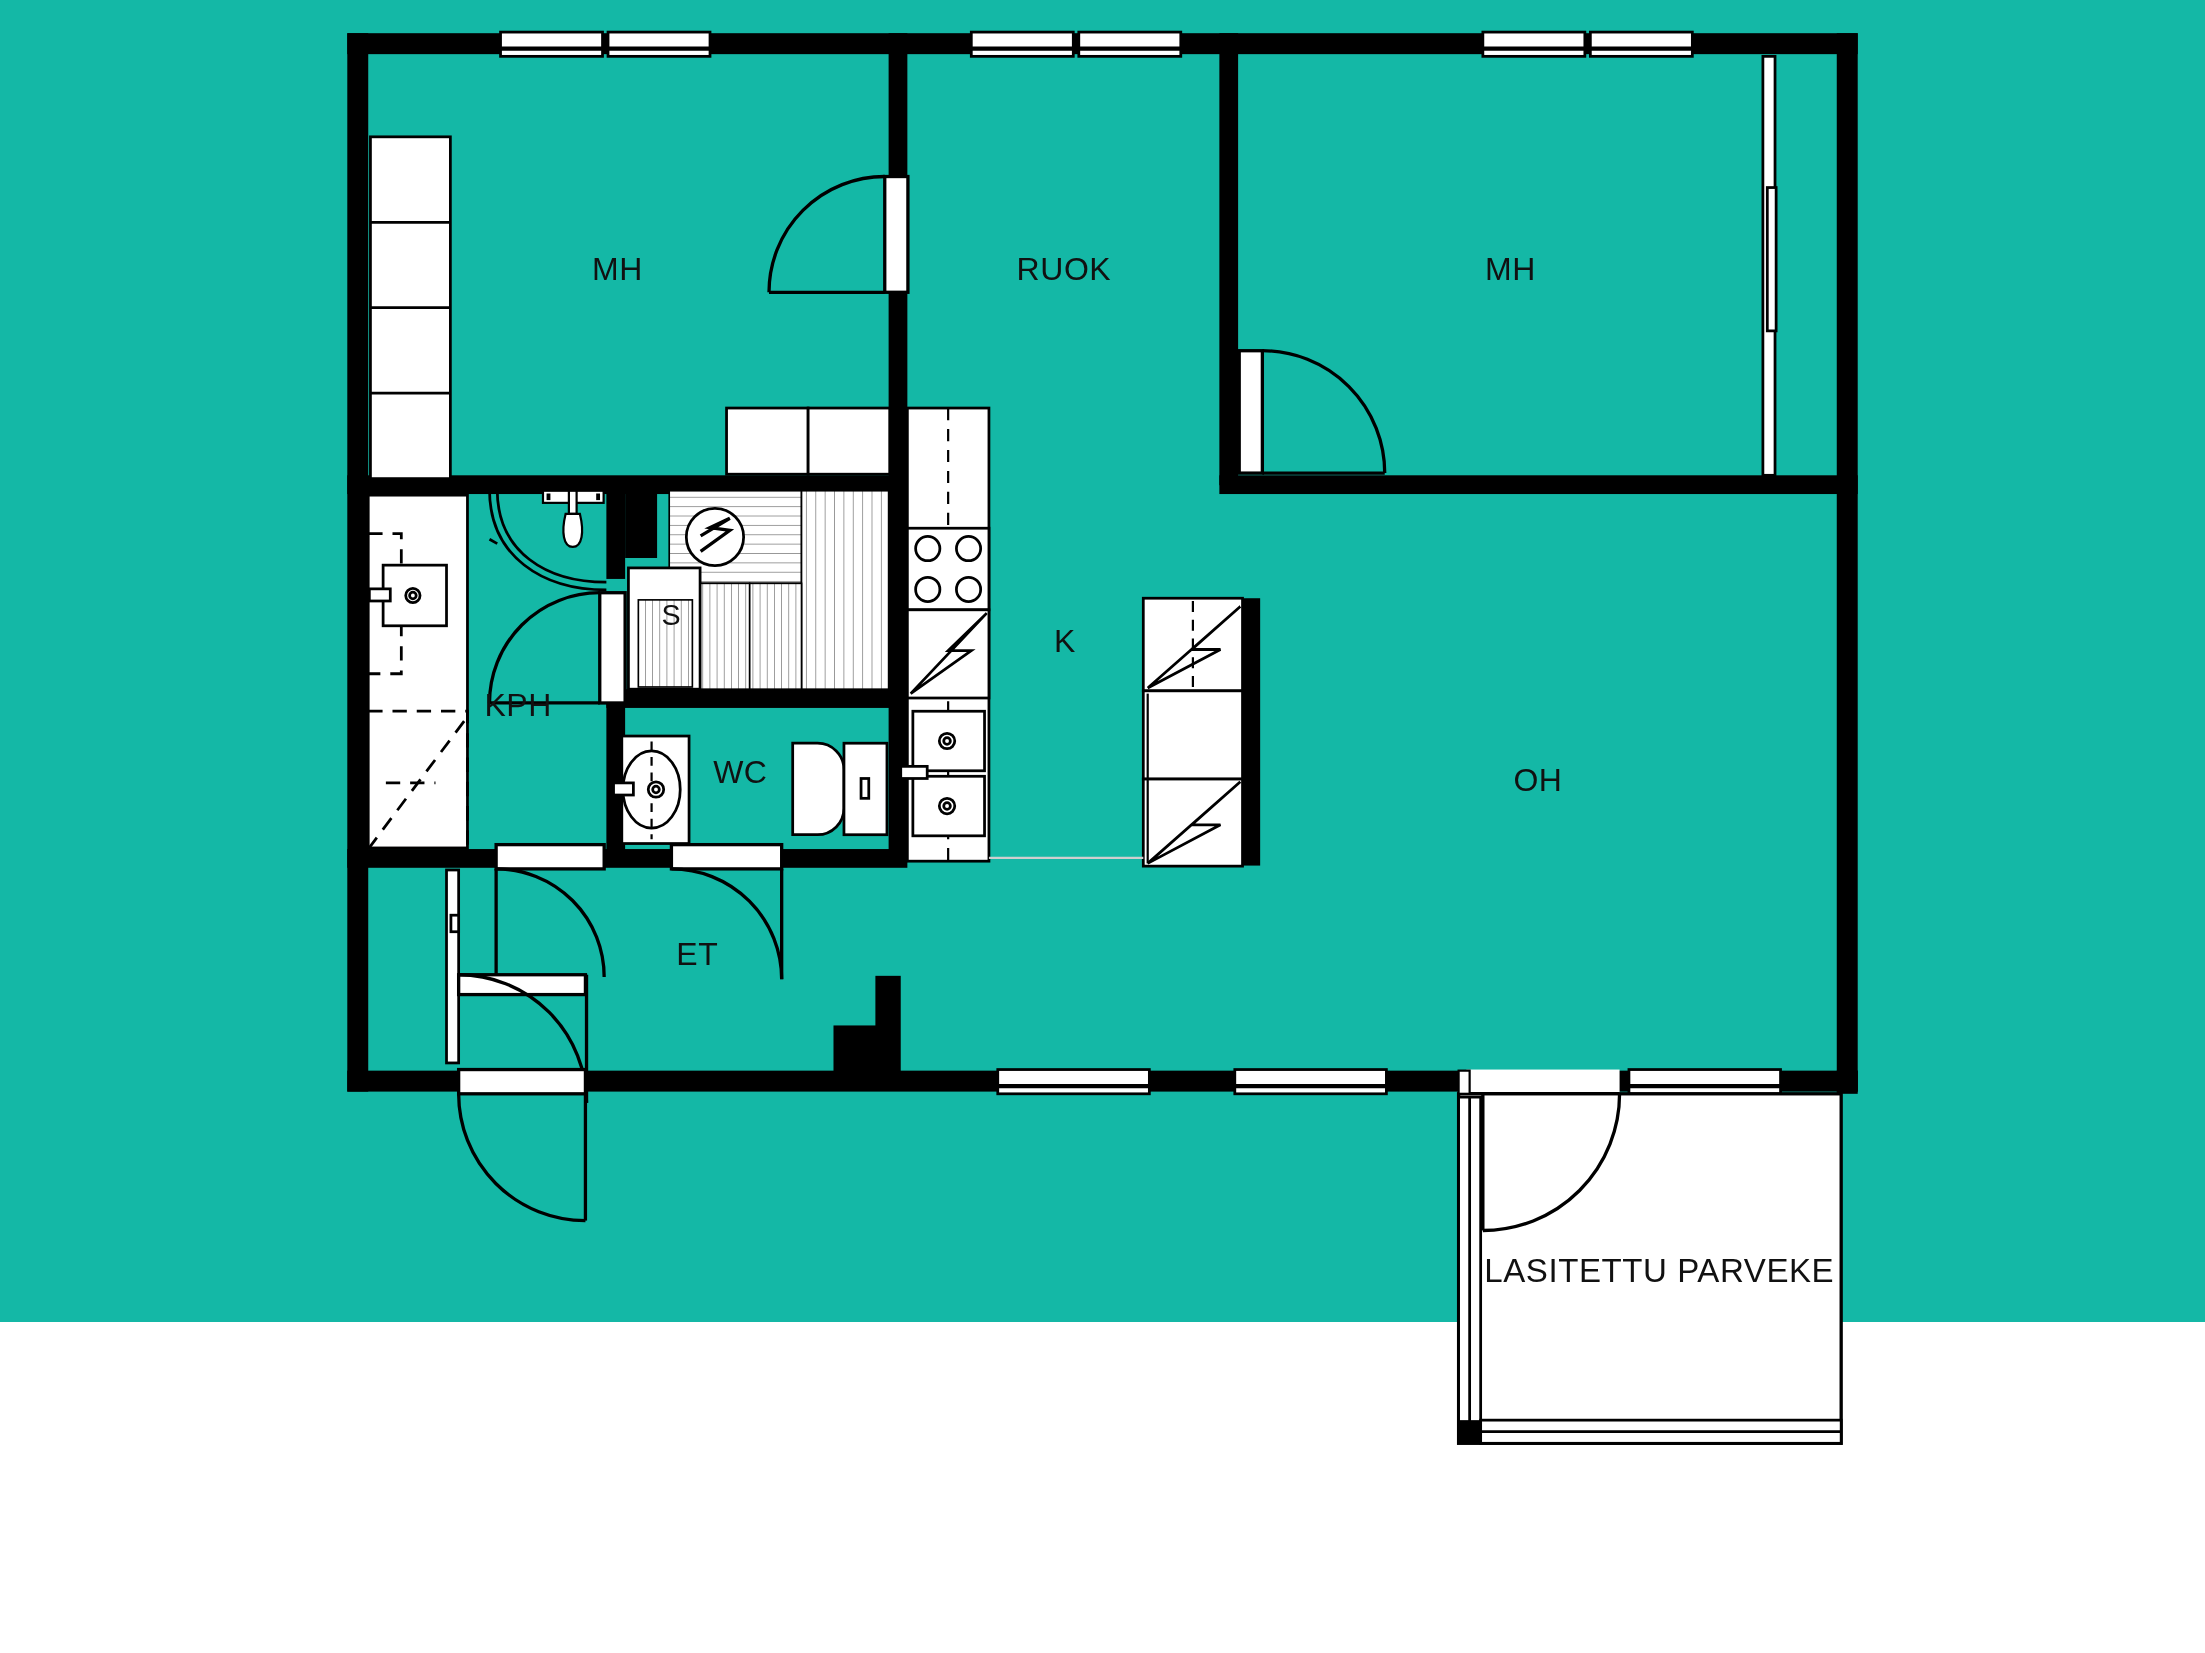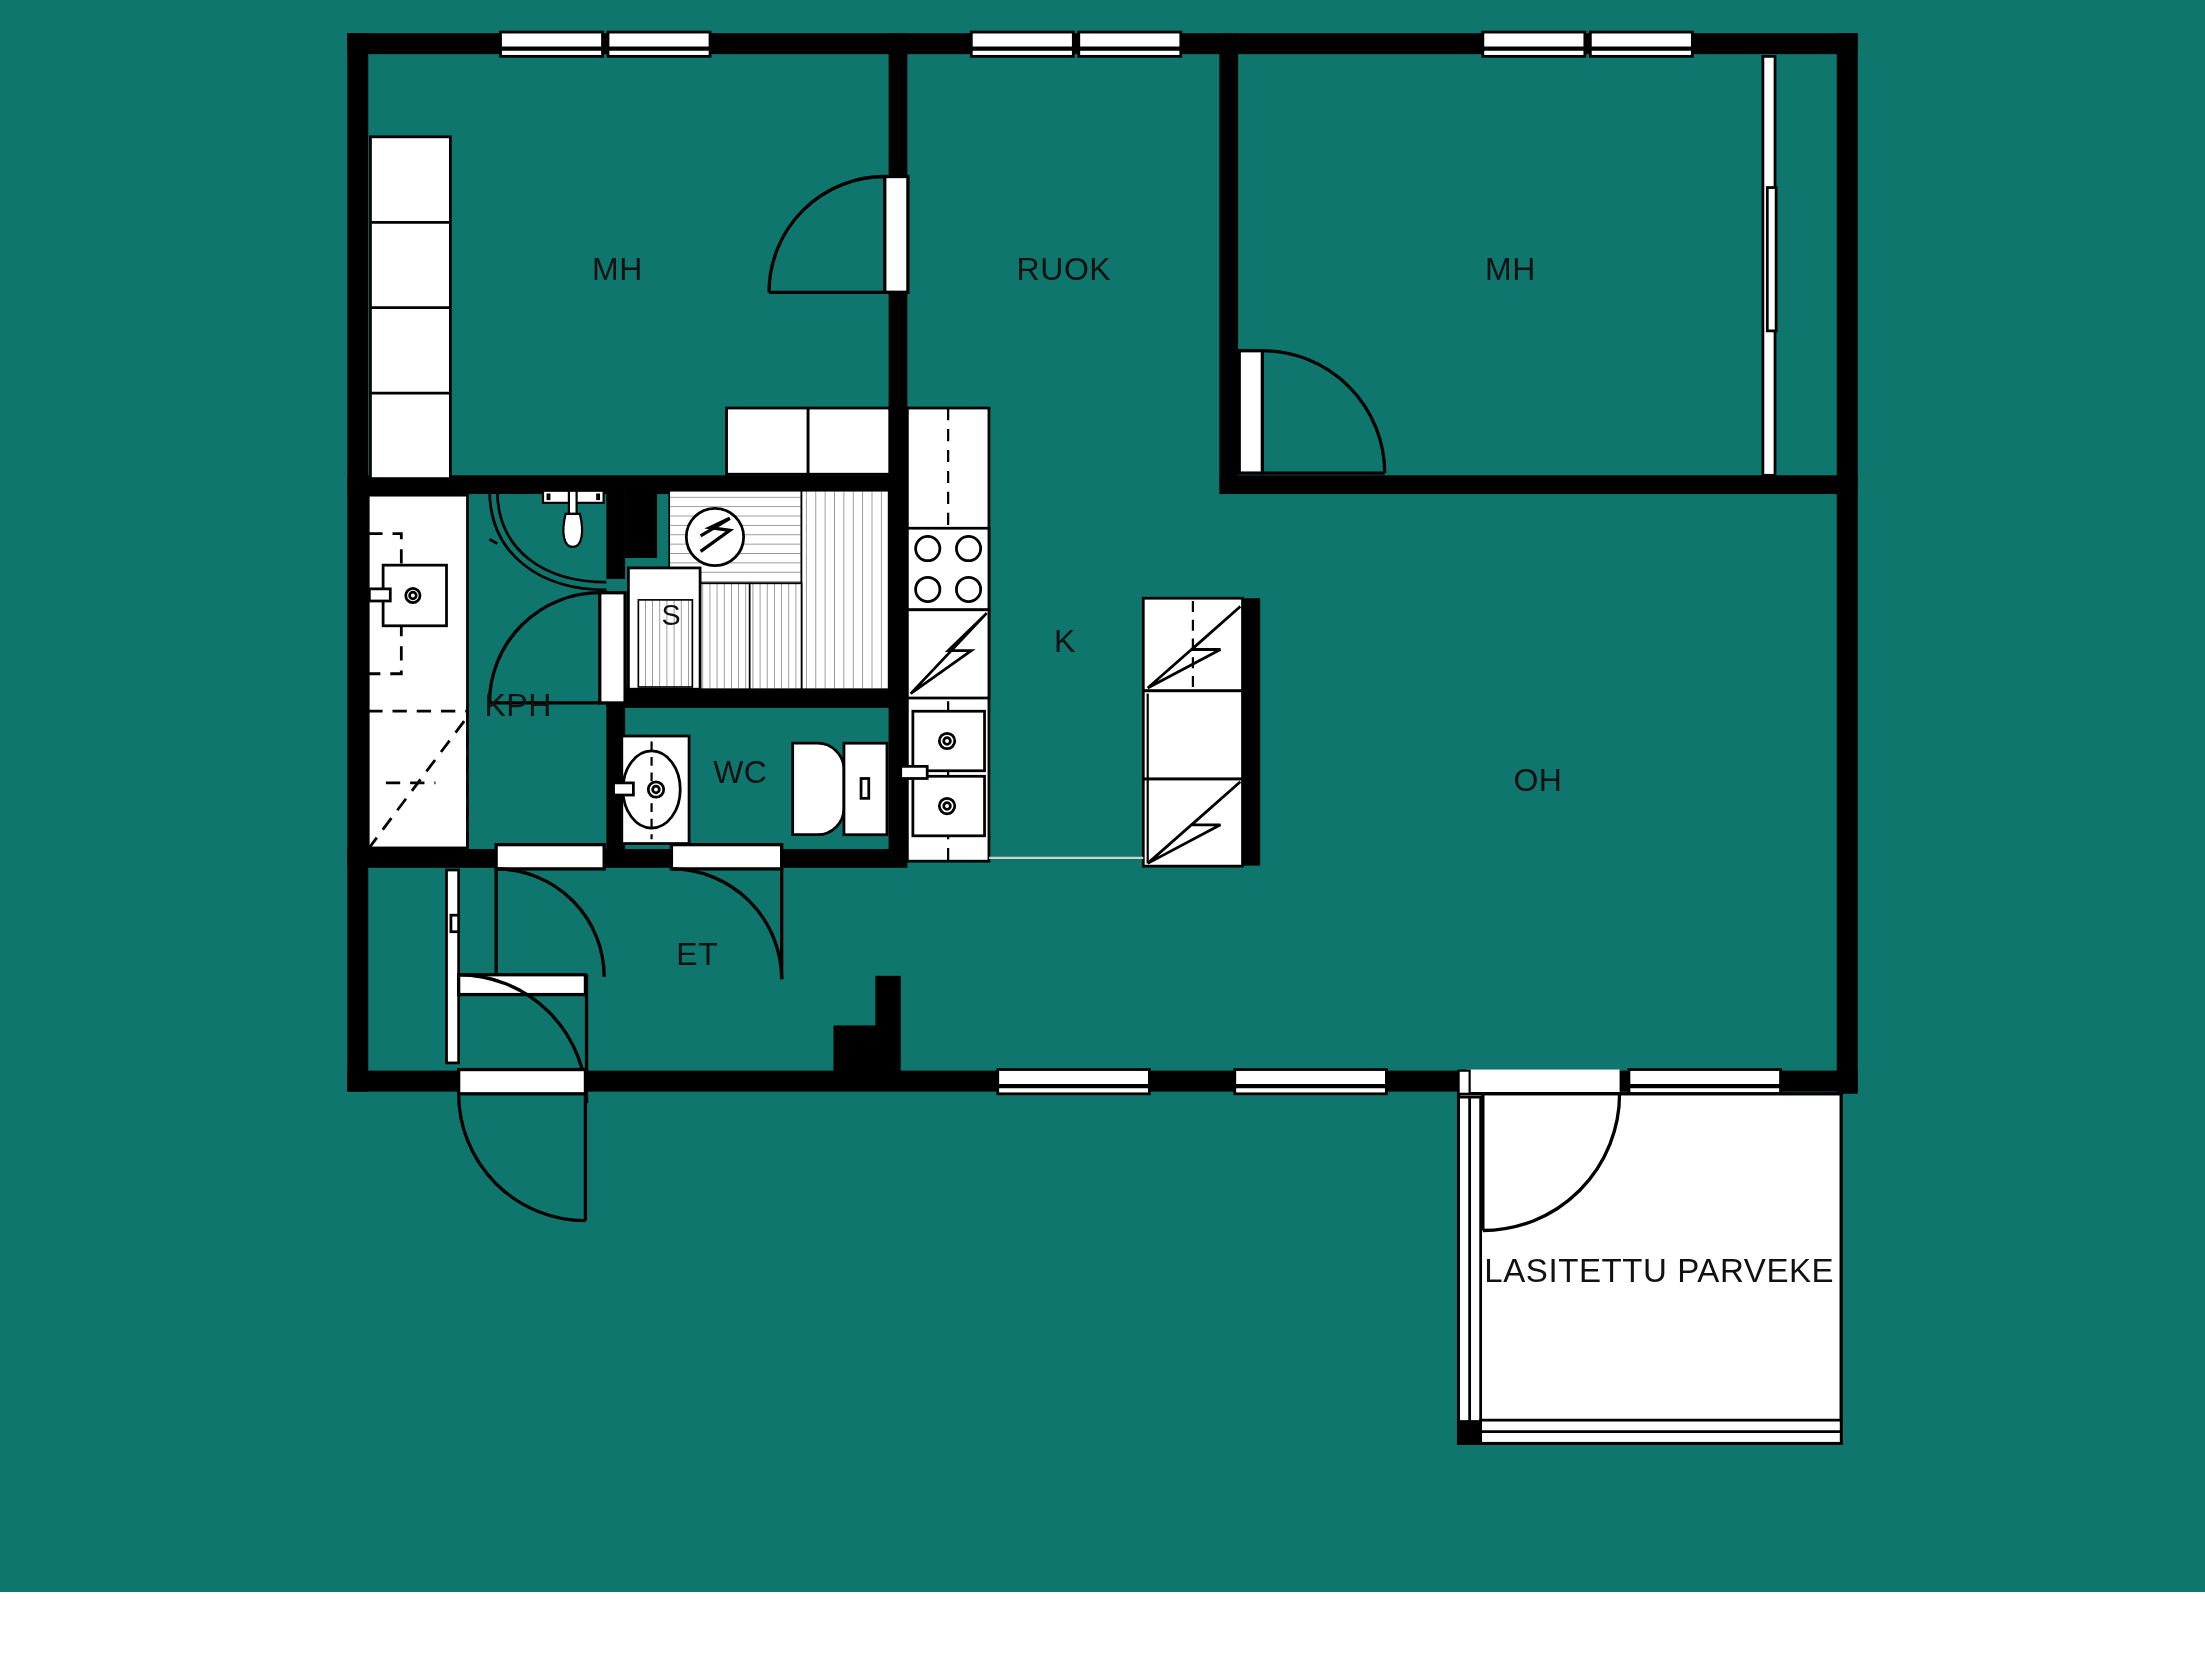--- a/index.html
+++ b/index.html
@@ -1,18 +1,18 @@
 <!DOCTYPE html>
 <html style="font-size:8.8px"><head>
 <meta charset="utf-8">
 <style>
   html,body{margin:0;padding:0;background:#ffffff;}
   body{width:2205px;height:1654px;overflow:hidden;
        font-family:"Liberation Sans", sans-serif;}
-  #stage{position:relative;width:2205px;height:1592px;background:#0f766e;}
+  #stage{position:relative;width:2205px;height:1322px;background:#14b8a6;}
   #plan{position:absolute;left:0;top:0;width:2205px;height:1654px;}
 
   .roomlabel{font-family:"Liberation Sans", sans-serif;font-size:58px;fill:#111;
              text-anchor:middle;dominant-baseline:middle;letter-spacing:1px;}
   .roomlabel.small{font-size:52px;}
   .balconylabel{font-family:"Liberation Sans", sans-serif;font-size:60px;fill:#111;
                 text-anchor:middle;dominant-baseline:middle;letter-spacing:1px;}
 
   
   #footer{position:absolute;left:0;top:1500px;width:2205px;height:154px;}

